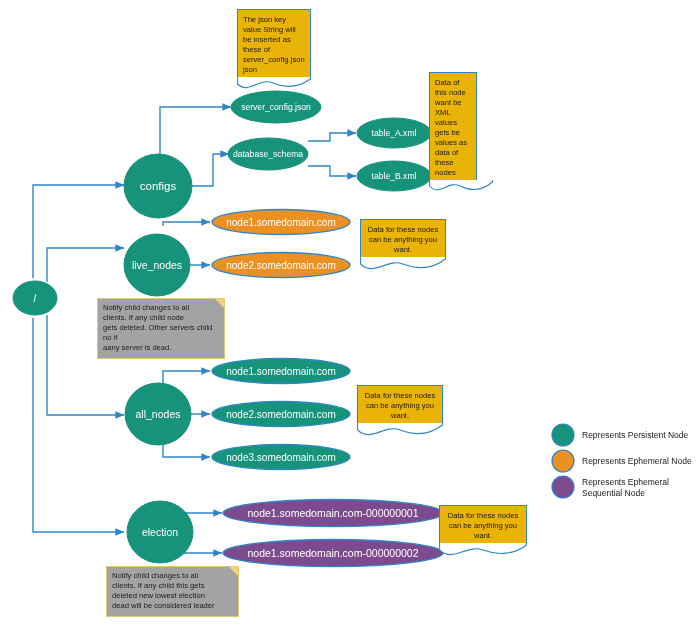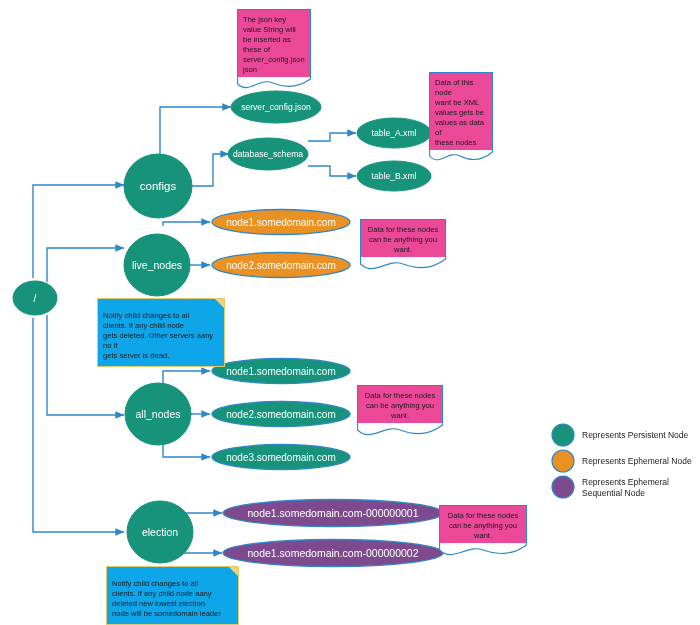--- a/index.html
+++ b/index.html
@@ -47,34 +47,34 @@
     position: absolute;
     box-sizing: border-box;
   }
   .note-body {
     position: relative;
     box-sizing: border-box;
   }
   .note-blue .note-body {
     border: 1px solid #2e86c8;
     border-bottom: none;
-    background: #ec4899;
+    background: #eab308;
     padding: 5px 5px 2px 5px;
     text-align: center;
   }
   .note-blue-left .note-body {
     text-align: left;
   }
   .note-wave {
     display: block;
   }
   .note-yellow {
-    background: #0ea5e9;
+    background: #a3a3a3;
     border: 1px solid #e3c96a;
-    padding: 12px 6px 5px 5px;
+    padding: 4px 6px 5px 5px;
     text-align: left;
   }
   .note-yellow .fold {
     position: absolute;
     right: 0;
     top: 0;
     width: 0;
     height: 0;
     border-left: 9px solid transparent;
     border-top: 9px solid #f2d27a;
@@ -222,21 +222,21 @@
       <div>be inserted as</div>
       <div>these of</div>
       <div>server_config.json</div>
       <div>json</div>
     </div>
     <svg class="note-wave" width="74" height="14" viewBox="0 0 74 14">
       <path d="M0.6,0 L0.6,7 C12,18 22,0 36,6 C50,12 62,10 73.4,2 L73.4,0" fill="#ffffff" stroke="#2e86c8" stroke-width="1.1"></path>
     </svg>
   </div>
 
-  <div class="note note-blue note-blue-left" style="left:429px; top:72px; width:64px;">
+  <div class="note note-blue note-blue-left" style="left:429px; top:72px; width:48px;">
     <div class="note-body note-text">
       <div>Data of this node</div>
       <div>want be XML</div>
       <div>values gets be</div>
       <div>values as data of</div>
       <div>these nodes</div>
     </div>
     <svg class="note-wave" width="64" height="14" viewBox="0 0 64 14">
       <path d="M0.6,0 L0.6,6 C10,17 19,0 31,6 C43,12 54,10 63.4,2 L63.4,0" fill="#ffffff" stroke="#2e86c8" stroke-width="1.1"></path>
     </svg>
@@ -272,25 +272,25 @@
     </div>
     <svg class="note-wave" width="88" height="16" viewBox="0 0 88 16">
       <path d="M0.6,0 L0.6,7 C14,20 28,1 44,7 C60,13 76,11 87.4,2 L87.4,0" fill="#ffffff" stroke="#2e86c8" stroke-width="1.1"></path>
     </svg>
   </div>
 
   <div class="note note-yellow note-text" style="left:97px; top:298px; width:128px;">
     <span class="fold"></span>
     <div>Notify child changes to all</div>
     <div>clients. If any child node</div>
-    <div>gets deleted. Other servers aany no if</div>
-    <div>gets server is dead.</div>
+    <div>gets deleted. Other servers child no if</div>
+    <div>aany server is dead.</div>
   </div>
 
   <div class="note note-yellow note-text" style="left:106px; top:566px; width:133px;">
     <span class="fold"></span>
     <div>Notify child changes to all</div>
-    <div>clients. If any child node aany</div>
+    <div>clients. If any child this gets</div>
     <div>deleted new lowest election</div>
-    <div>node will be somedomain leader</div>
+    <div>dead will be considered leader</div>
   </div>
 
 </div>
 
 </body></html>

